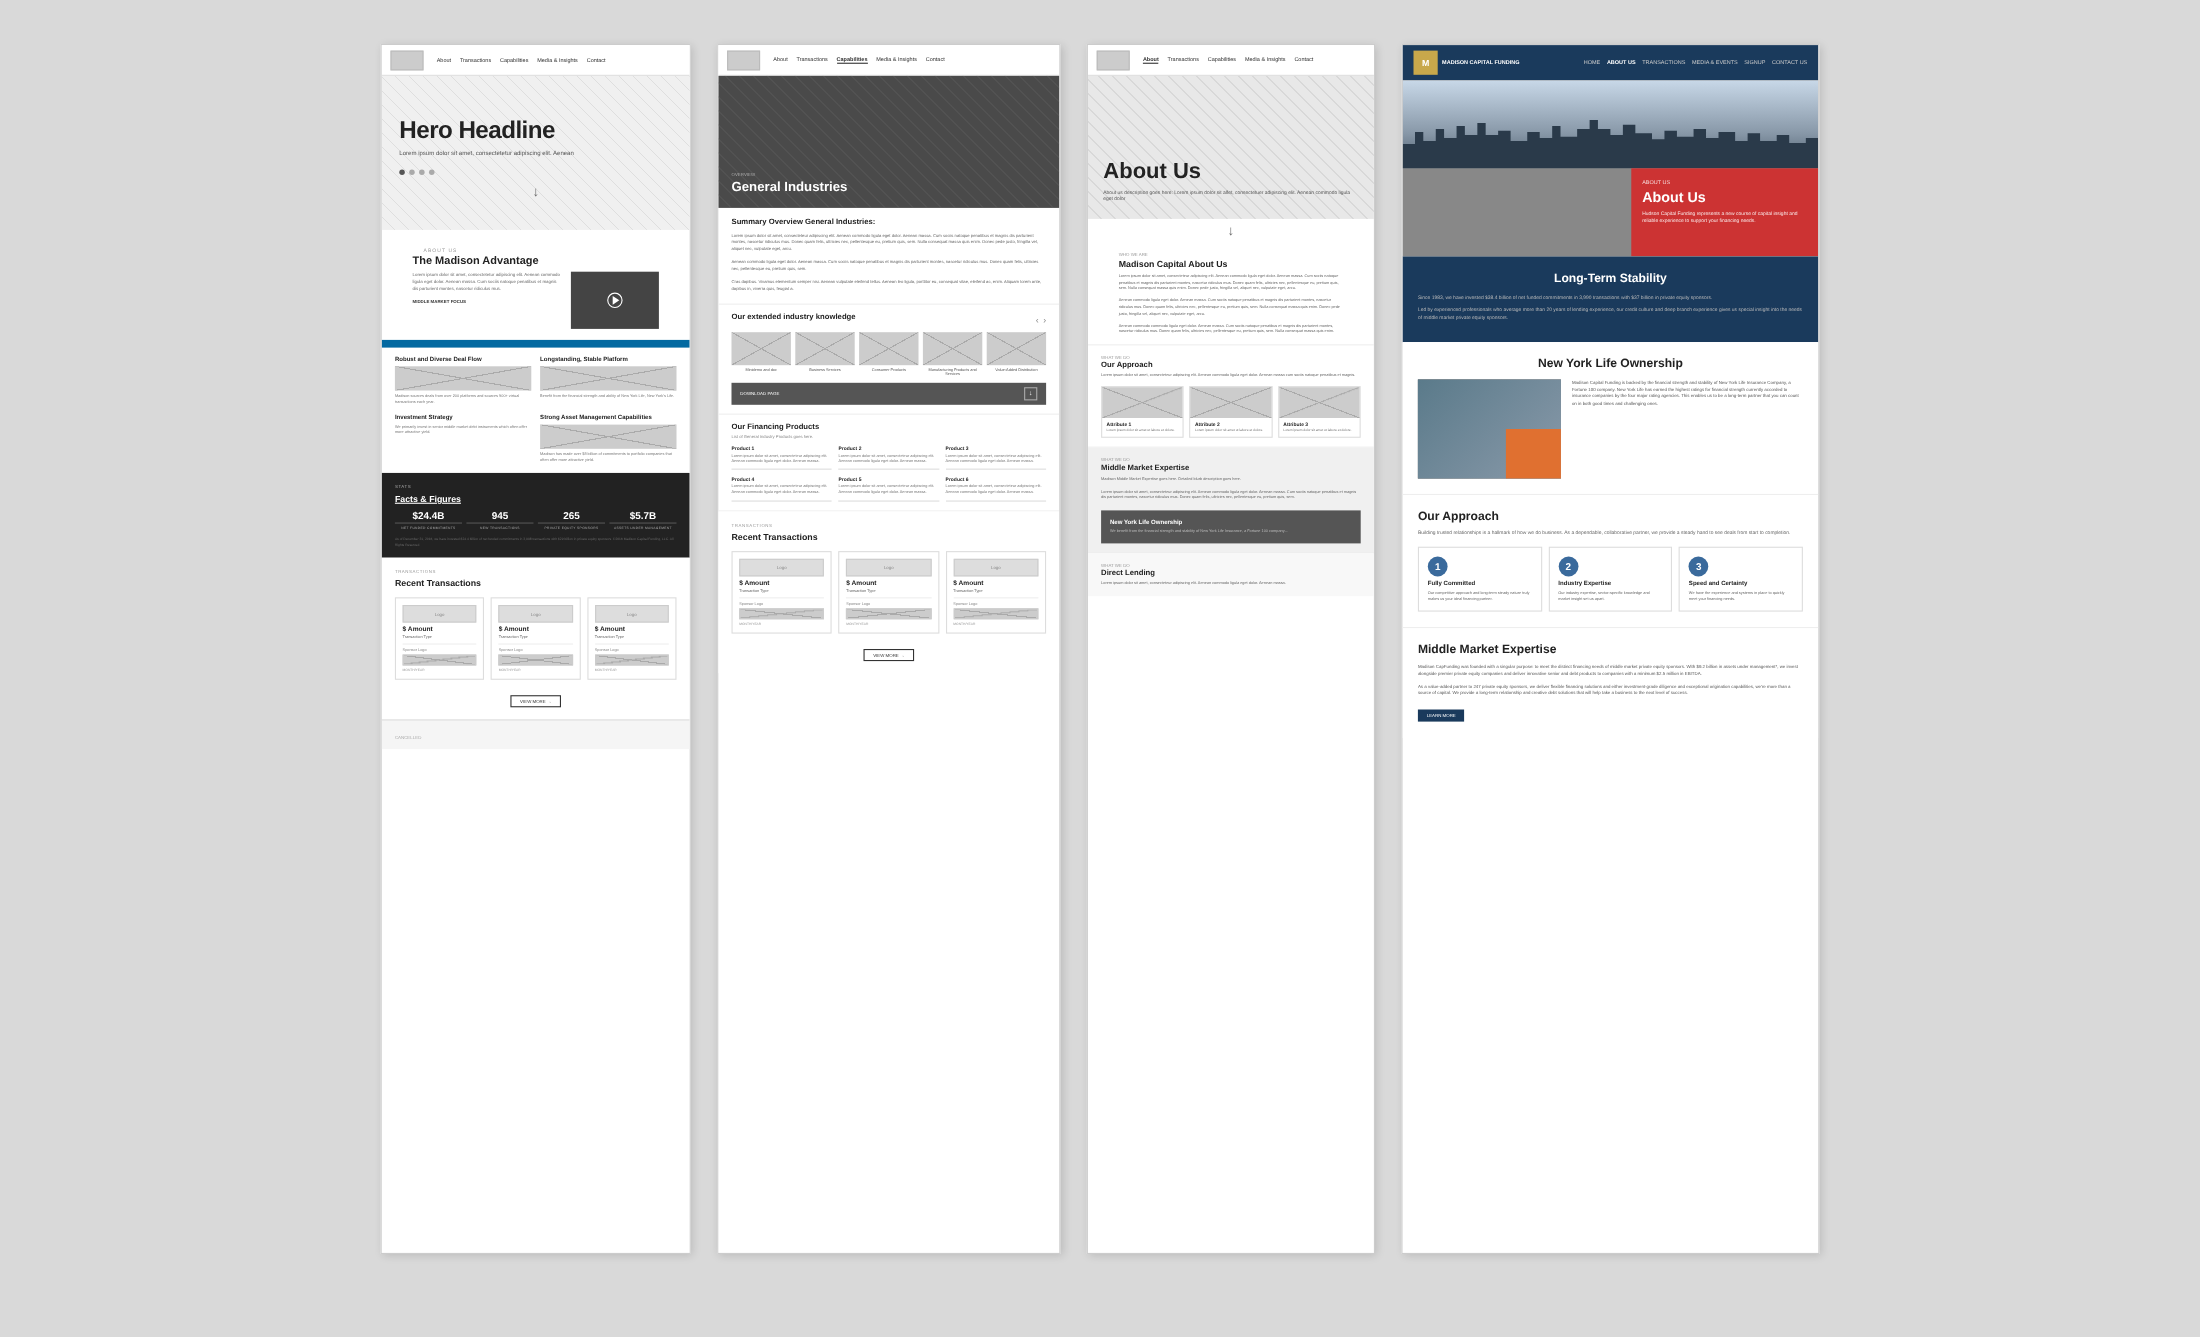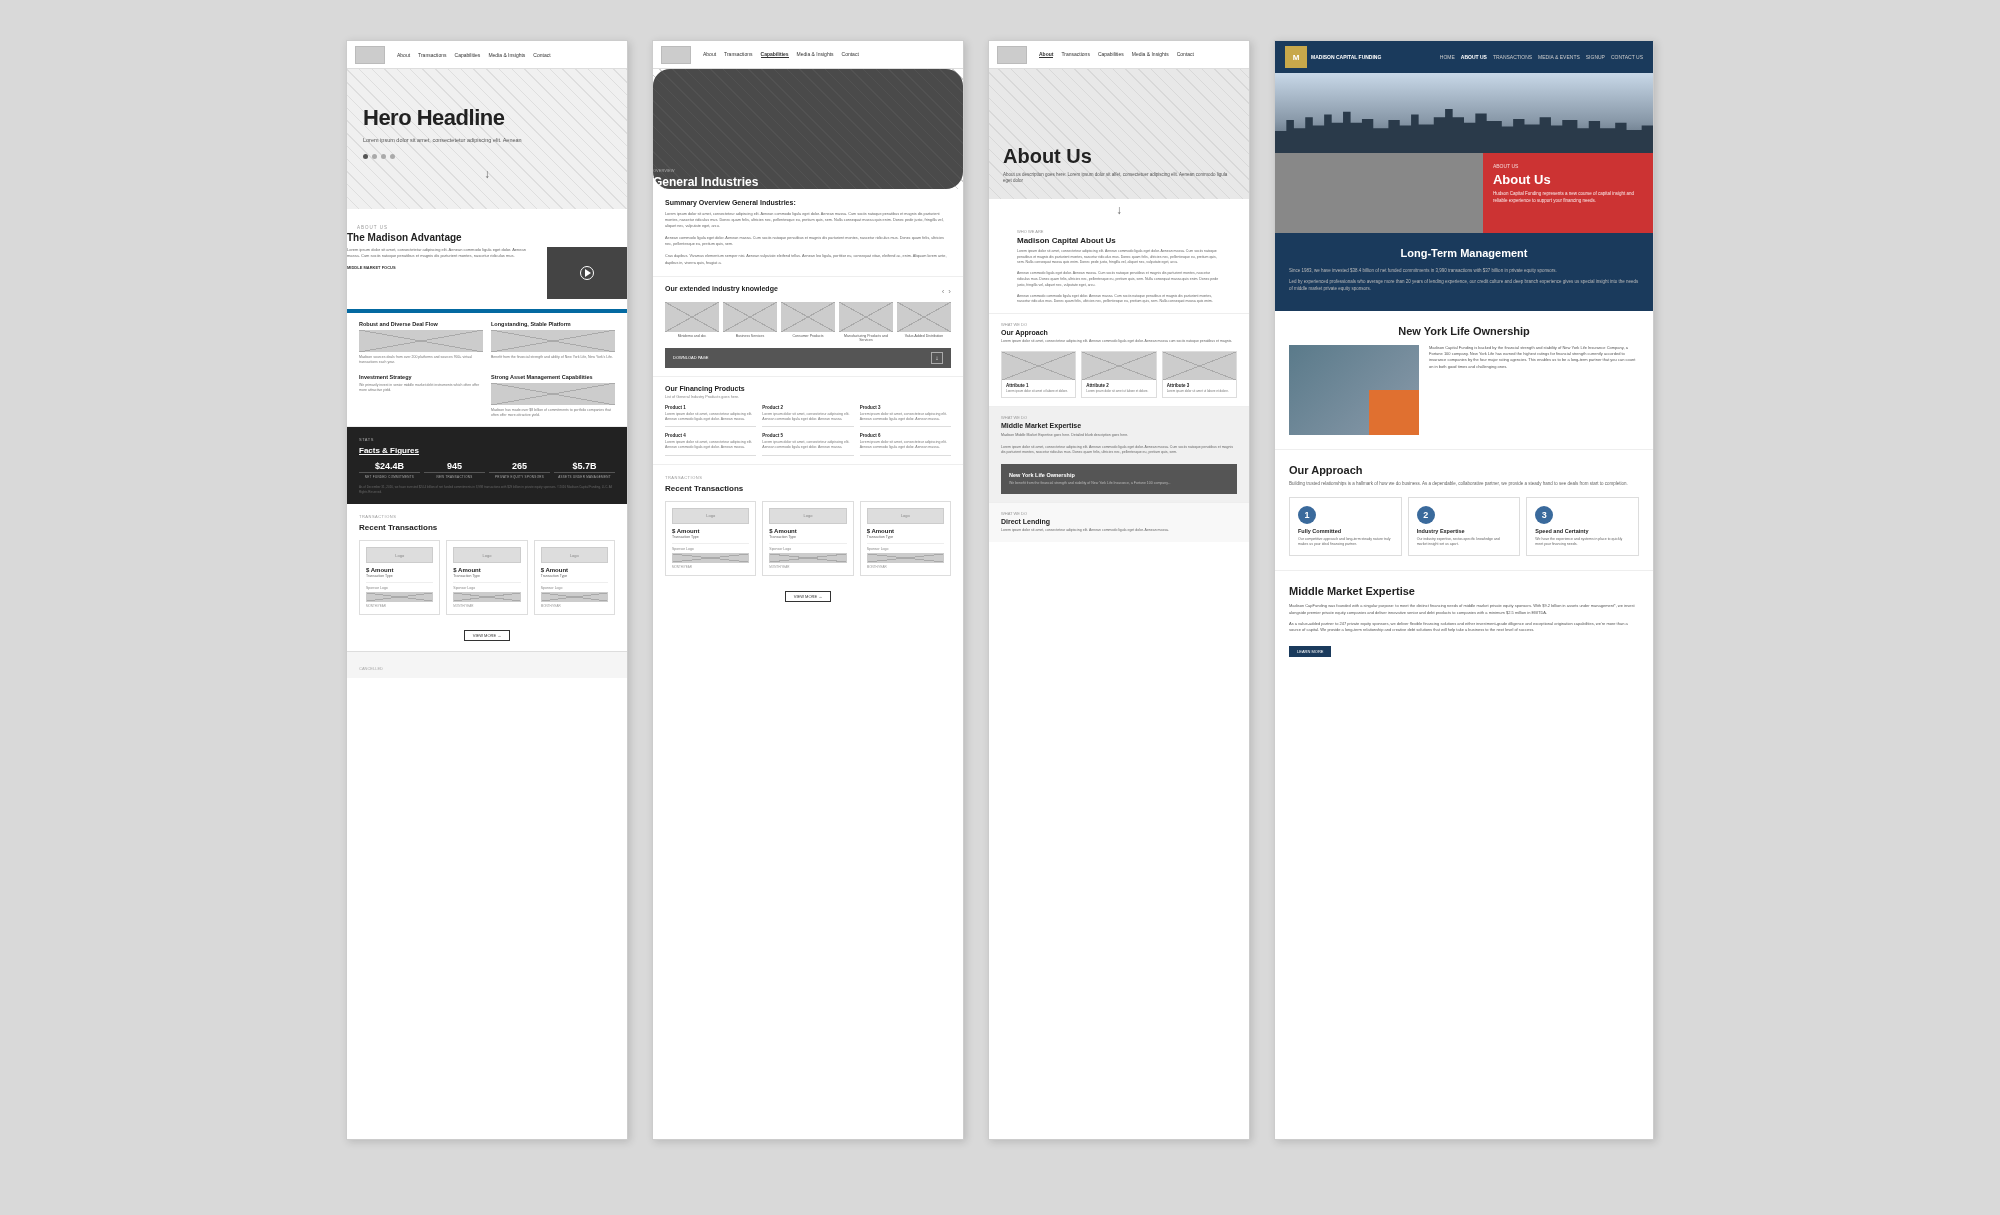--- a/index.html
+++ b/index.html
@@ -139,22 +139,22 @@
     .section-label {
       font-size: 4.5px;
       color: #999;
       text-transform: uppercase;
       letter-spacing: 1px;
       padding: 6px 10px 2px;
     }
 
     
     .about-section {
-      padding: 10px 0;
-      border-bottom: 4px solid #0369a1;
+      padding: 10px 28px;
+      border-bottom: 7px solid #0369a1;
     }
     .about-title {
       font-size: 10px;
       font-weight: bold;
       color: #222;
       margin-bottom: 4px;
     }
     .about-body {
       display: flex;
       gap: 8px;
@@ -392,22 +392,22 @@
       text-transform: uppercase;
     }
 
     
     .p2-hero {
       background: #4a4a4a;
       min-height: 120px;
       display: flex;
       flex-direction: column;
       justify-content: flex-end;
-      position: relative;
-      border-radius: 17px;
+      padding: 12px;
+      position: relative;
     }
     .p2-hero::before {
       content: '';
       position: absolute;
       top: 0; left: 0; right: 0; bottom: 0;
       background: repeating-linear-gradient(
         45deg,
         transparent,
         transparent 8px,
         rgba(100,100,100,0.3) 8px,
@@ -1366,21 +1366,21 @@
         <div class="city-skyline"></div>
       </div>
       <div class="p4-hero-overlay">
         <div class="p4-about-label">ABOUT US</div>
         <div class="p4-about-title">About Us</div>
         <div class="p4-about-text">Hudson Capital Funding represents a new course of capital insight and reliable experience to support your financing needs.</div>
       </div>
     </div>
 
     <div class="p4-dark-section">
-      <div class="p4-stability-title">Long-Term Management</div>
+      <div class="p4-stability-title">Long-Term Stability</div>
       <div class="p4-stability-text">Since 1983, we have invested $38.4 billion of net funded commitments in 3,990 transactions with $37 billion in private equity sponsors.</div>
       <div class="p4-stability-text">Led by experienced professionals who average more than 20 years of lending experience, our credit culture and deep branch experience gives us special insight into the needs of middle market private equity sponsors.</div>
     </div>
 
     <div class="p4-nylo-section">
       <div class="p4-nylo-title">New York Life Ownership</div>
       <div class="p4-nylo-content">
         <div style="position:relative; width:130px; height:90px; flex-shrink:0;">
           <div class="p4-nylo-img">
             <div style="position:absolute;top:0;left:0;right:0;bottom:0;background:linear-gradient(135deg,#5a7a8a,#8a9aaa);"></div>

